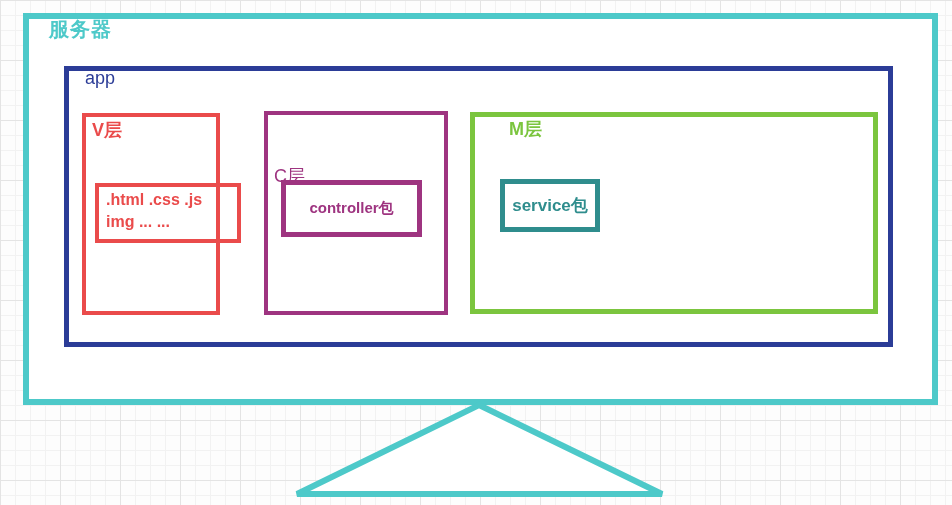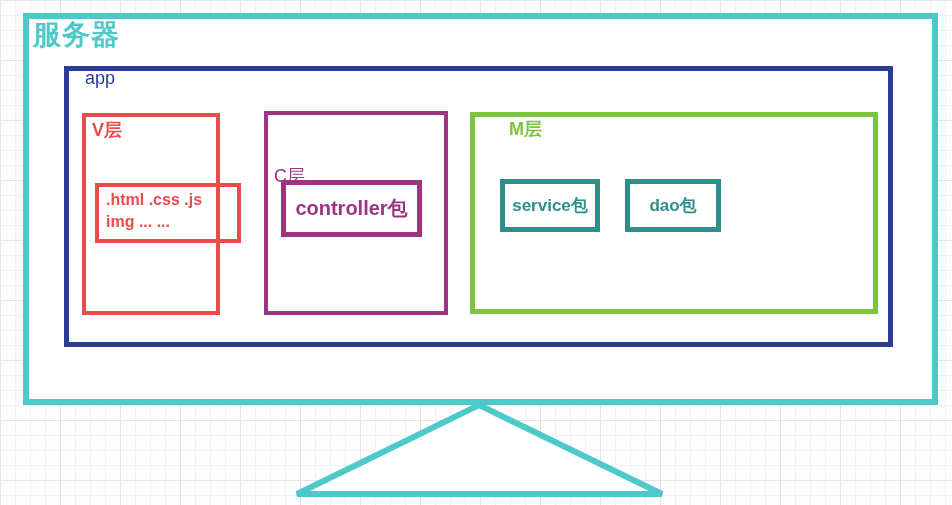--- a/index.html
+++ b/index.html
@@ -20,22 +20,22 @@
       linear-gradient(90deg, var(--grid-minor) 1px, transparent 1px);
     background-size: 60px 60px, 60px 60px, 15px 15px, 15px 15px;
   }
   .box { position: absolute; box-sizing: border-box; background: #fff; }
 
   .server-box {
     left: 23px; top: 13px; width: 915px; height: 392px;
     border: 6px solid var(--teal);
   }
   .server-label {
-    position: absolute; left: 4px; top: -3px;
-    color: var(--teal); font-size: 28px; font-weight: bold;
+    position: absolute; left: 20px; top: -3px;
+    color: var(--teal); font-size: 20px; font-weight: bold;
     letter-spacing: 1px;
   }
 
   .app-box {
     left: 35px; top: 47px; width: 829px; height: 281px;
     border: 5px solid var(--blue);
   }
   .app-label {
     position: absolute; left: 16px; top: -3px;
     color: var(--blue); font-size: 18px; font-weight: normal;
@@ -58,21 +58,21 @@
   }
 
   .c-layer {
     left: 195px; top: 40px; width: 184px; height: 204px;
     border: 4px solid var(--purple);
   }
   .c-layer .layer-label { color: var(--purple); font-weight: normal; margin-top: 48px; }
   .controller-box {
     position: absolute; left: 13px; top: 65px; width: 141px; height: 57px;
     box-sizing: border-box; border: 5px solid var(--purple);
-    color: var(--purple); font-size: 20px; font-weight: bold;
+    color: var(--purple); font-size: 15px; font-weight: bold;
     display: flex; align-items: center; justify-content: center;
   }
 
   .m-layer {
     left: 401px; top: 41px; width: 408px; height: 202px;
     border: 5px solid var(--green);
   }
   .m-layer .layer-label { color: var(--green); font-weight: bold; top: 0px; margin-left: 28px; }
   .pkg-box {
     position: absolute; top: 62px; height: 53px;
@@ -104,21 +104,20 @@
       </div>
 
       <div class="layer c-layer">
         <div class="layer-label">C层</div>
         <div class="controller-box">controller包</div>
       </div>
 
       <div class="layer m-layer">
         <div class="layer-label">M层</div>
         <div class="pkg-box pkg-service">service包</div>
-        <div class="pkg-box pkg-dao">dao包</div>
       </div>
 
     </div>
   </div>
 
   <svg class="stand-svg" width="380" height="102" viewBox="0 0 380 102">
     <polygon points="189,7 372,96 7,96" fill="#ffffff" stroke="var(--teal)" stroke-width="6" stroke-linejoin="miter"></polygon>
   </svg>
 
 </div>

